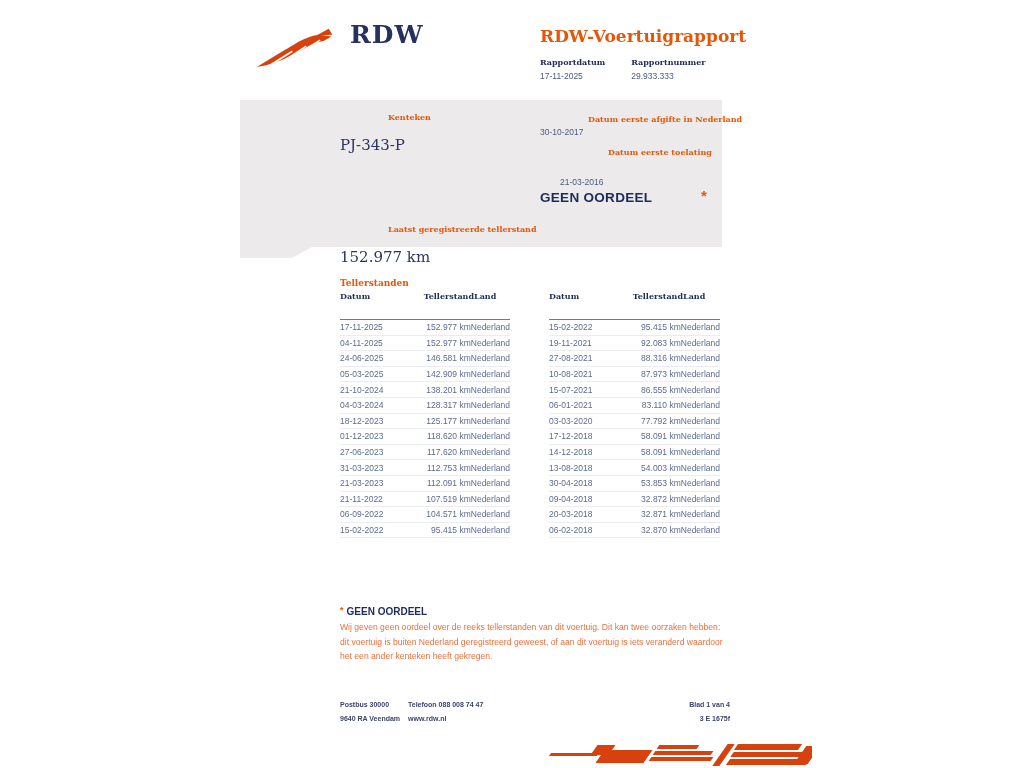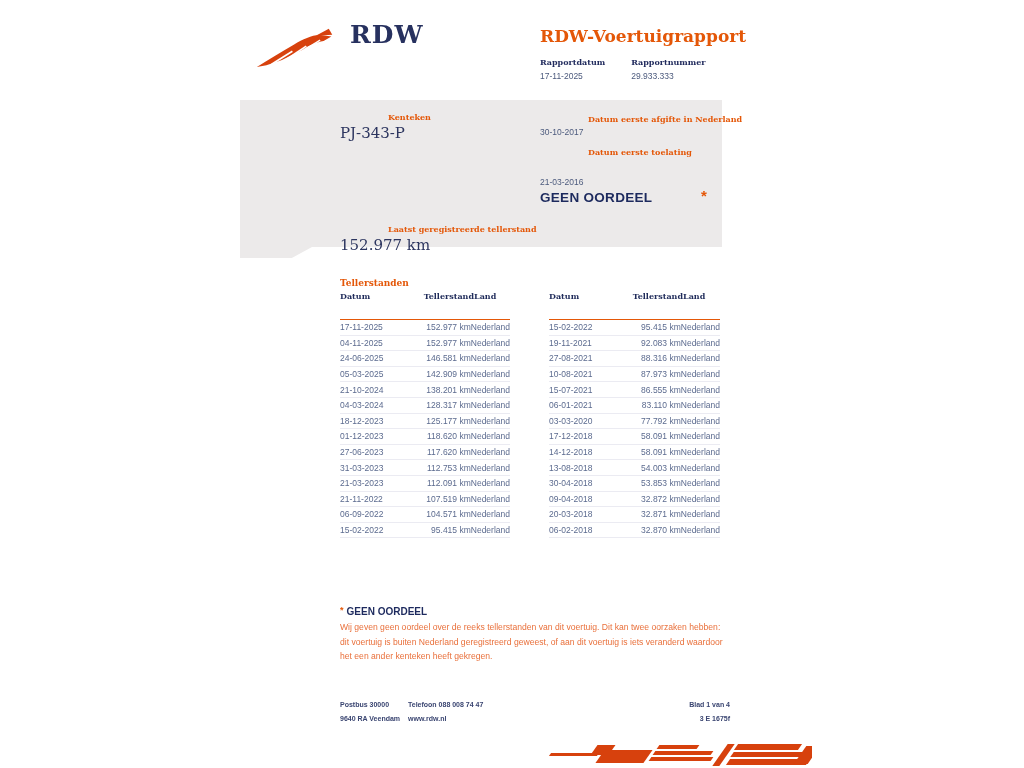--- a/index.html
+++ b/index.html
@@ -15,21 +15,21 @@
   .hdr-meta{position:absolute;left:540px;top:57px;display:flex;gap:26px;}
   .hdr-meta .col{display:flex;flex-direction:column;}
   .meta-label{font-size:8px;font-weight:700;color:#222c5e;font-family:"DejaVu Serif",serif;}
   .meta-value{font-size:8.5px;color:#4c5a7d;margin-top:4px;}
 
   
   .sumbox{position:absolute;left:240px;top:100px;width:482px;height:147px;background:#eceaea;}
   .sumbox-tab{position:absolute;left:240px;top:247px;width:72px;height:11px;background:#eceaea;
               clip-path:polygon(0 0,100% 0,72% 100%,0 100%);}
   .olabel{font-size:8px;font-weight:700;color:#e45708;font-family:"DejaVu Serif",serif;margin-left:48px;}
-  .bigval{font-family:"DejaVu Serif",serif;font-size:15px;color:#2c355f;margin-top:2px;}
+  .bigval{font-family:"DejaVu Serif",serif;font-size:15px;color:#2c355f;margin-top:14px;}
   .sum-item{position:absolute;}
   .verdict{position:absolute;left:540px;top:190px;font-size:13.5px;font-weight:800;
            color:#1d2a5e;letter-spacing:.3px;}
   .verdict-star{position:absolute;left:701px;top:187px;color:#e45708;font-size:15px;font-weight:700;}
 
   
   .section-title{position:absolute;left:340px;top:278px;font-size:9px;font-weight:700;
                  color:#e45708;font-family:"DejaVu Serif",serif;}
   .table{position:absolute;top:291px;font-size:8.5px;color:#5c6b8f;}
   .table.left{left:340px;width:170px;}
@@ -95,21 +95,21 @@
     <div class="bigval">PJ-343-P</div>
   </div>
   <div class="sum-item" style="left:340px;top:224px;">
     <div class="olabel">Laatst geregistreerde tellerstand</div>
     <div class="bigval">152.977 km</div>
   </div>
   <div class="sum-item" style="left:540px;top:114px;">
     <div class="olabel">Datum eerste afgifte in Nederland</div>
     <div class="meta-value" style="margin-top:3px;">30-10-2017</div>
   </div>
-  <div class="sum-item" style="left:540px;top:147px;">
+  <div class="sum-item" style="left:560px;top:147px;">
     <div class="olabel">Datum eerste toelating</div>
     <div class="meta-value" style="margin-top:20px;">21-03-2016</div>
   </div>
   <div class="verdict">GEEN OORDEEL</div>
   <div class="verdict-star">*</div>
 
   <div class="section-title">Tellerstanden</div>
 
   <div class="table left">
     <div class="thead">

